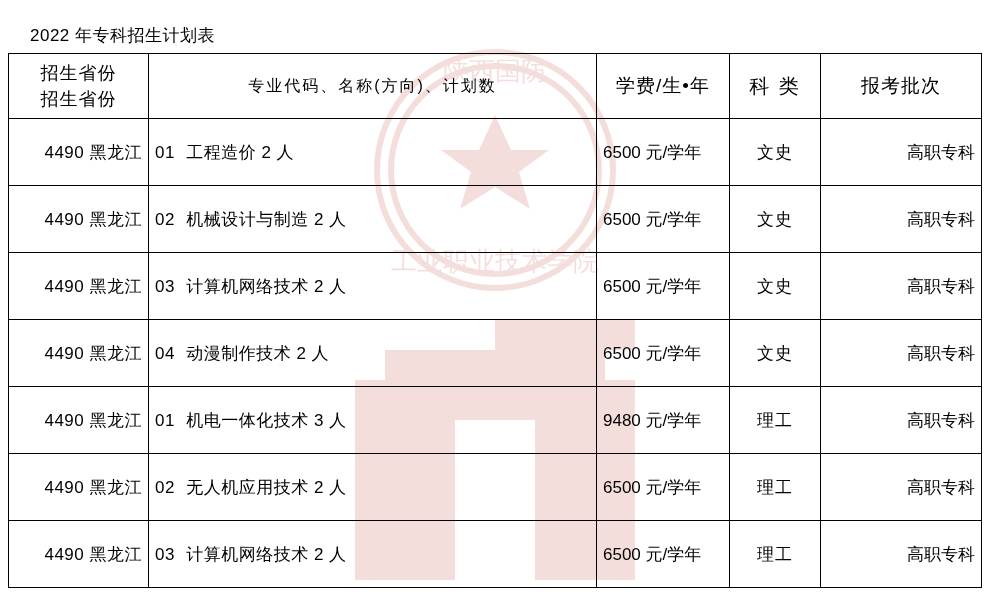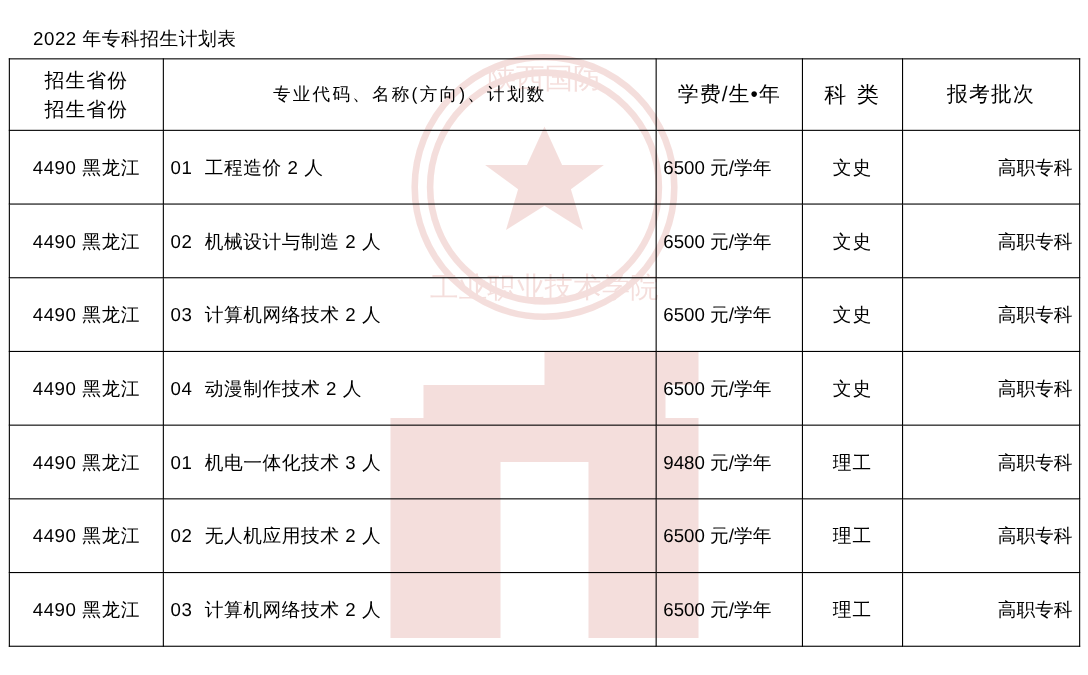--- a/index.html
+++ b/index.html
@@ -105,21 +105,21 @@
     font-size: 19px;
     letter-spacing: 1px;
     font-family: Liberation Serif, serif;
   }
 
   
   tbody tr {
     height: 67px;
   }
   td.cell-code {
-    text-align: center;
+    text-align: right;
     font-size: 18px;
     letter-spacing: 0.5px;
     padding-left: 8px;
   }
   td.cell-major {
     text-align: left;
     font-size: 18px;
     padding-left: 8px;
     letter-spacing: 0.5px;
   }

